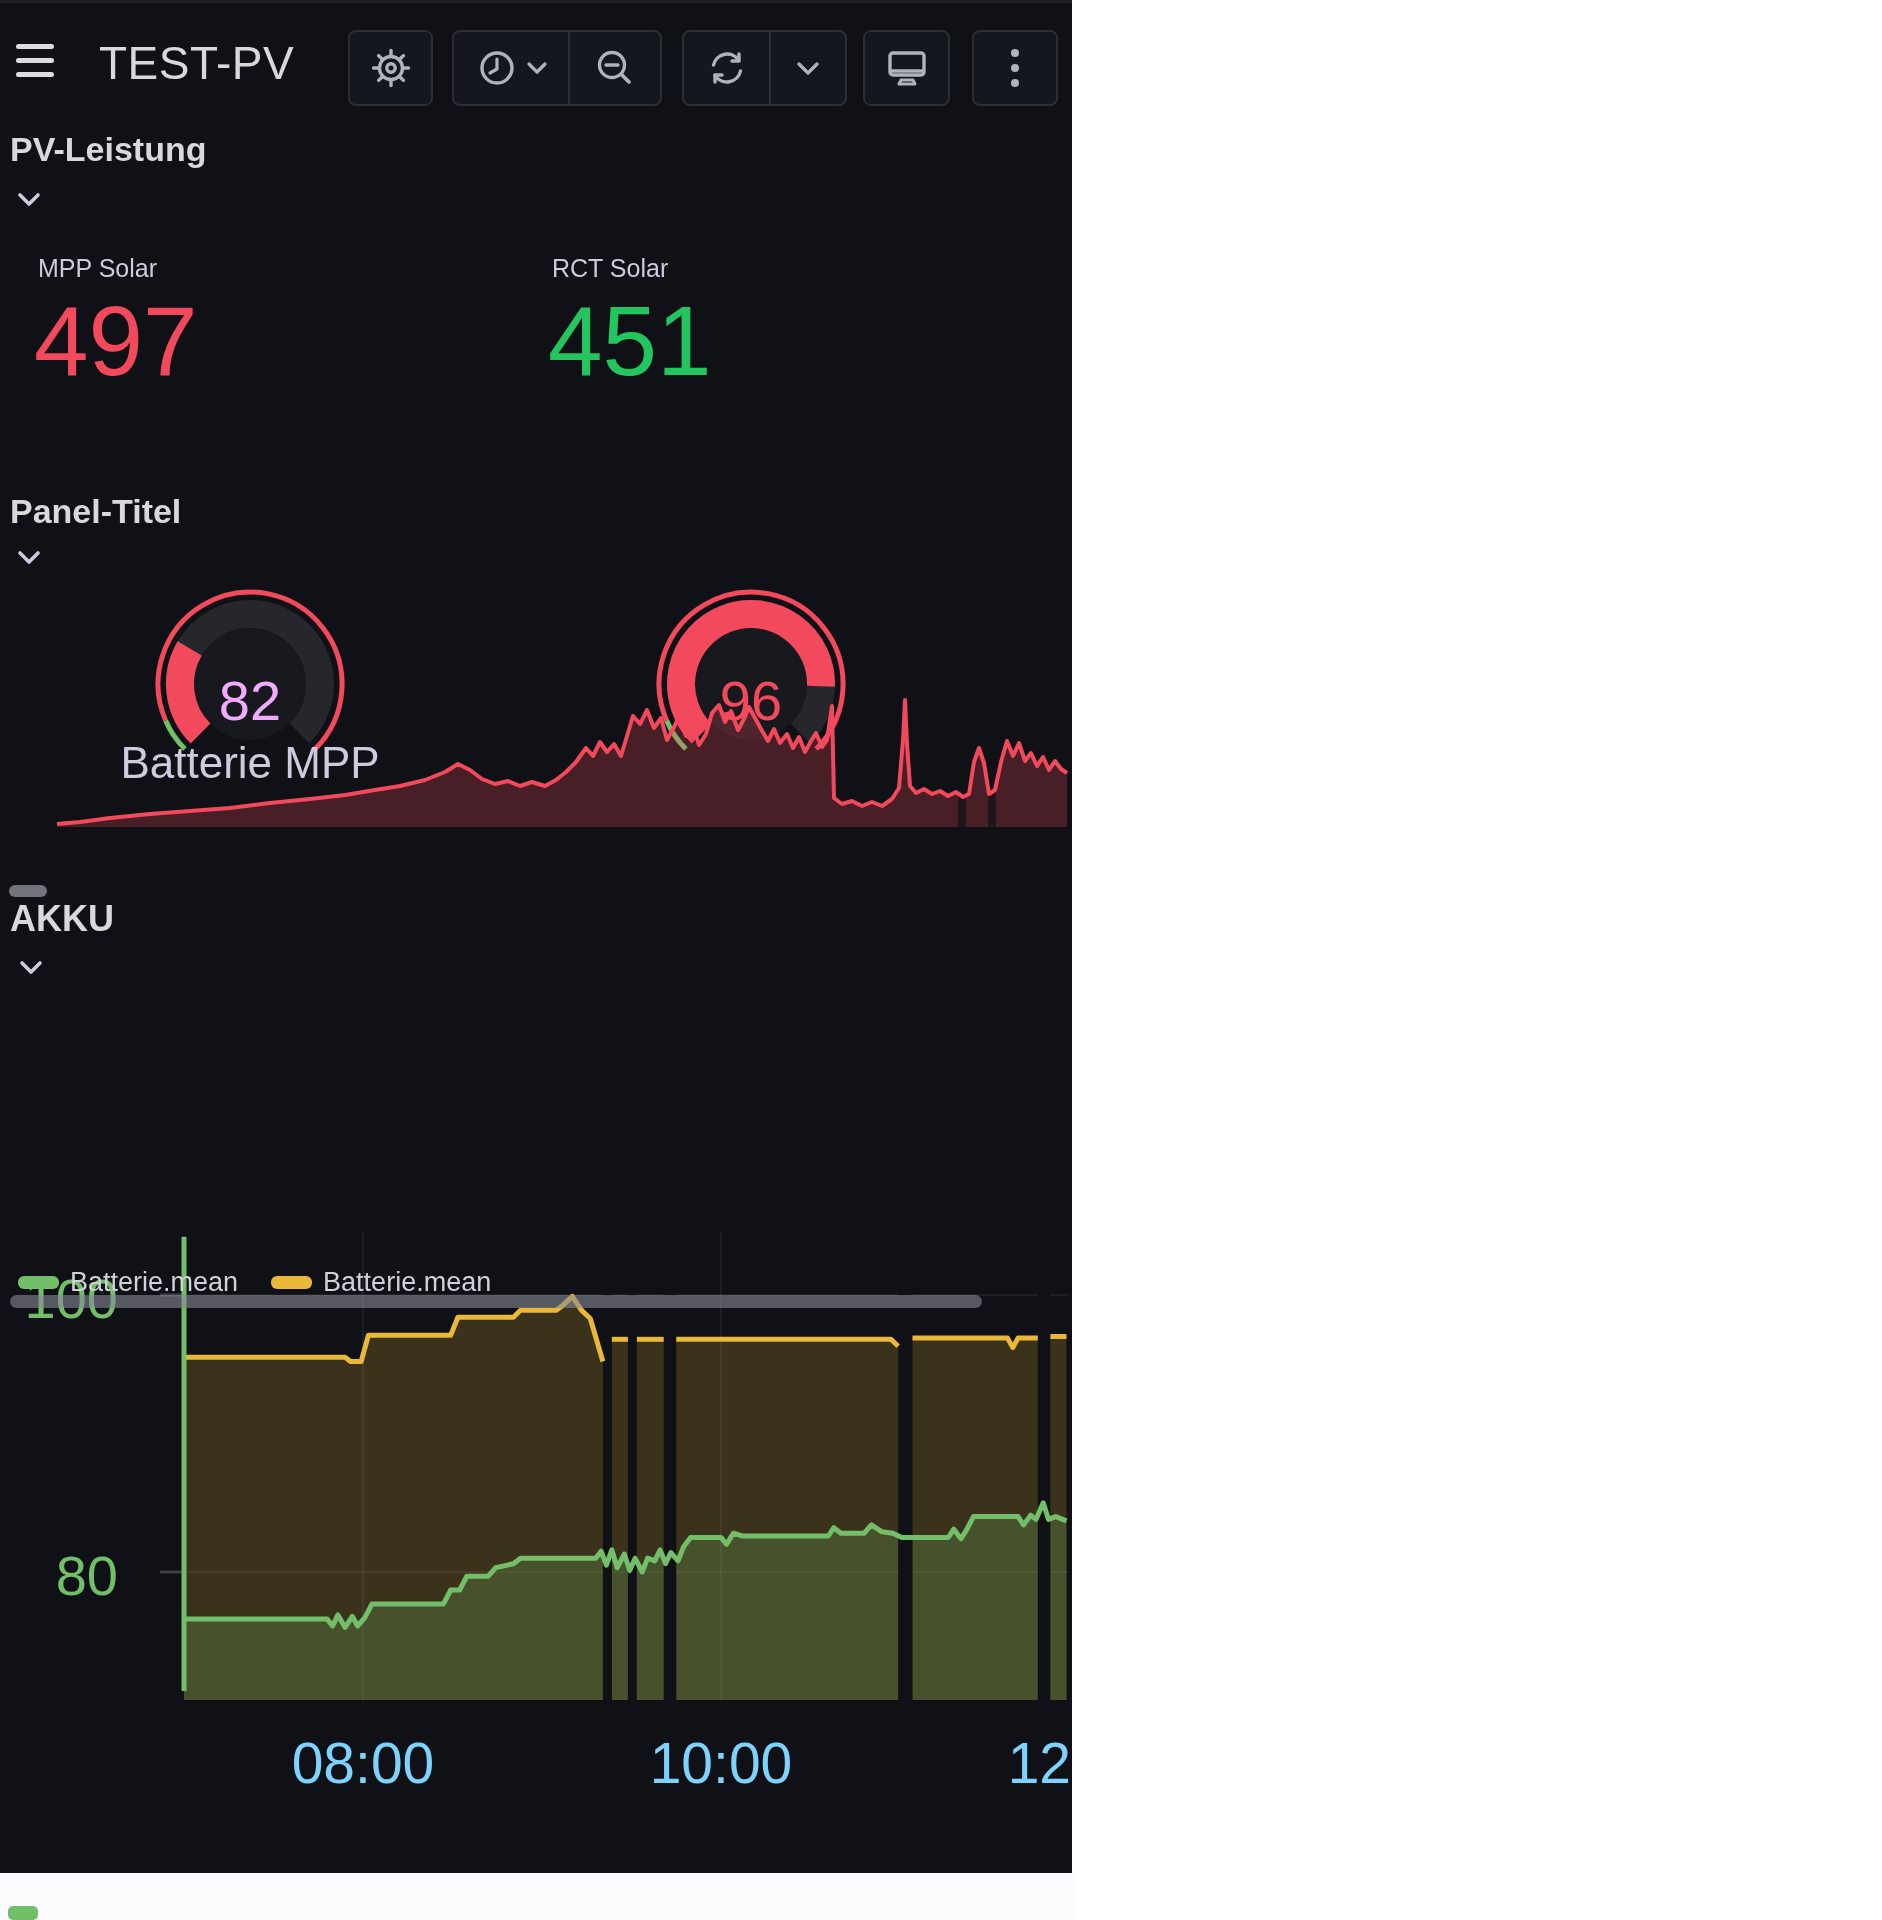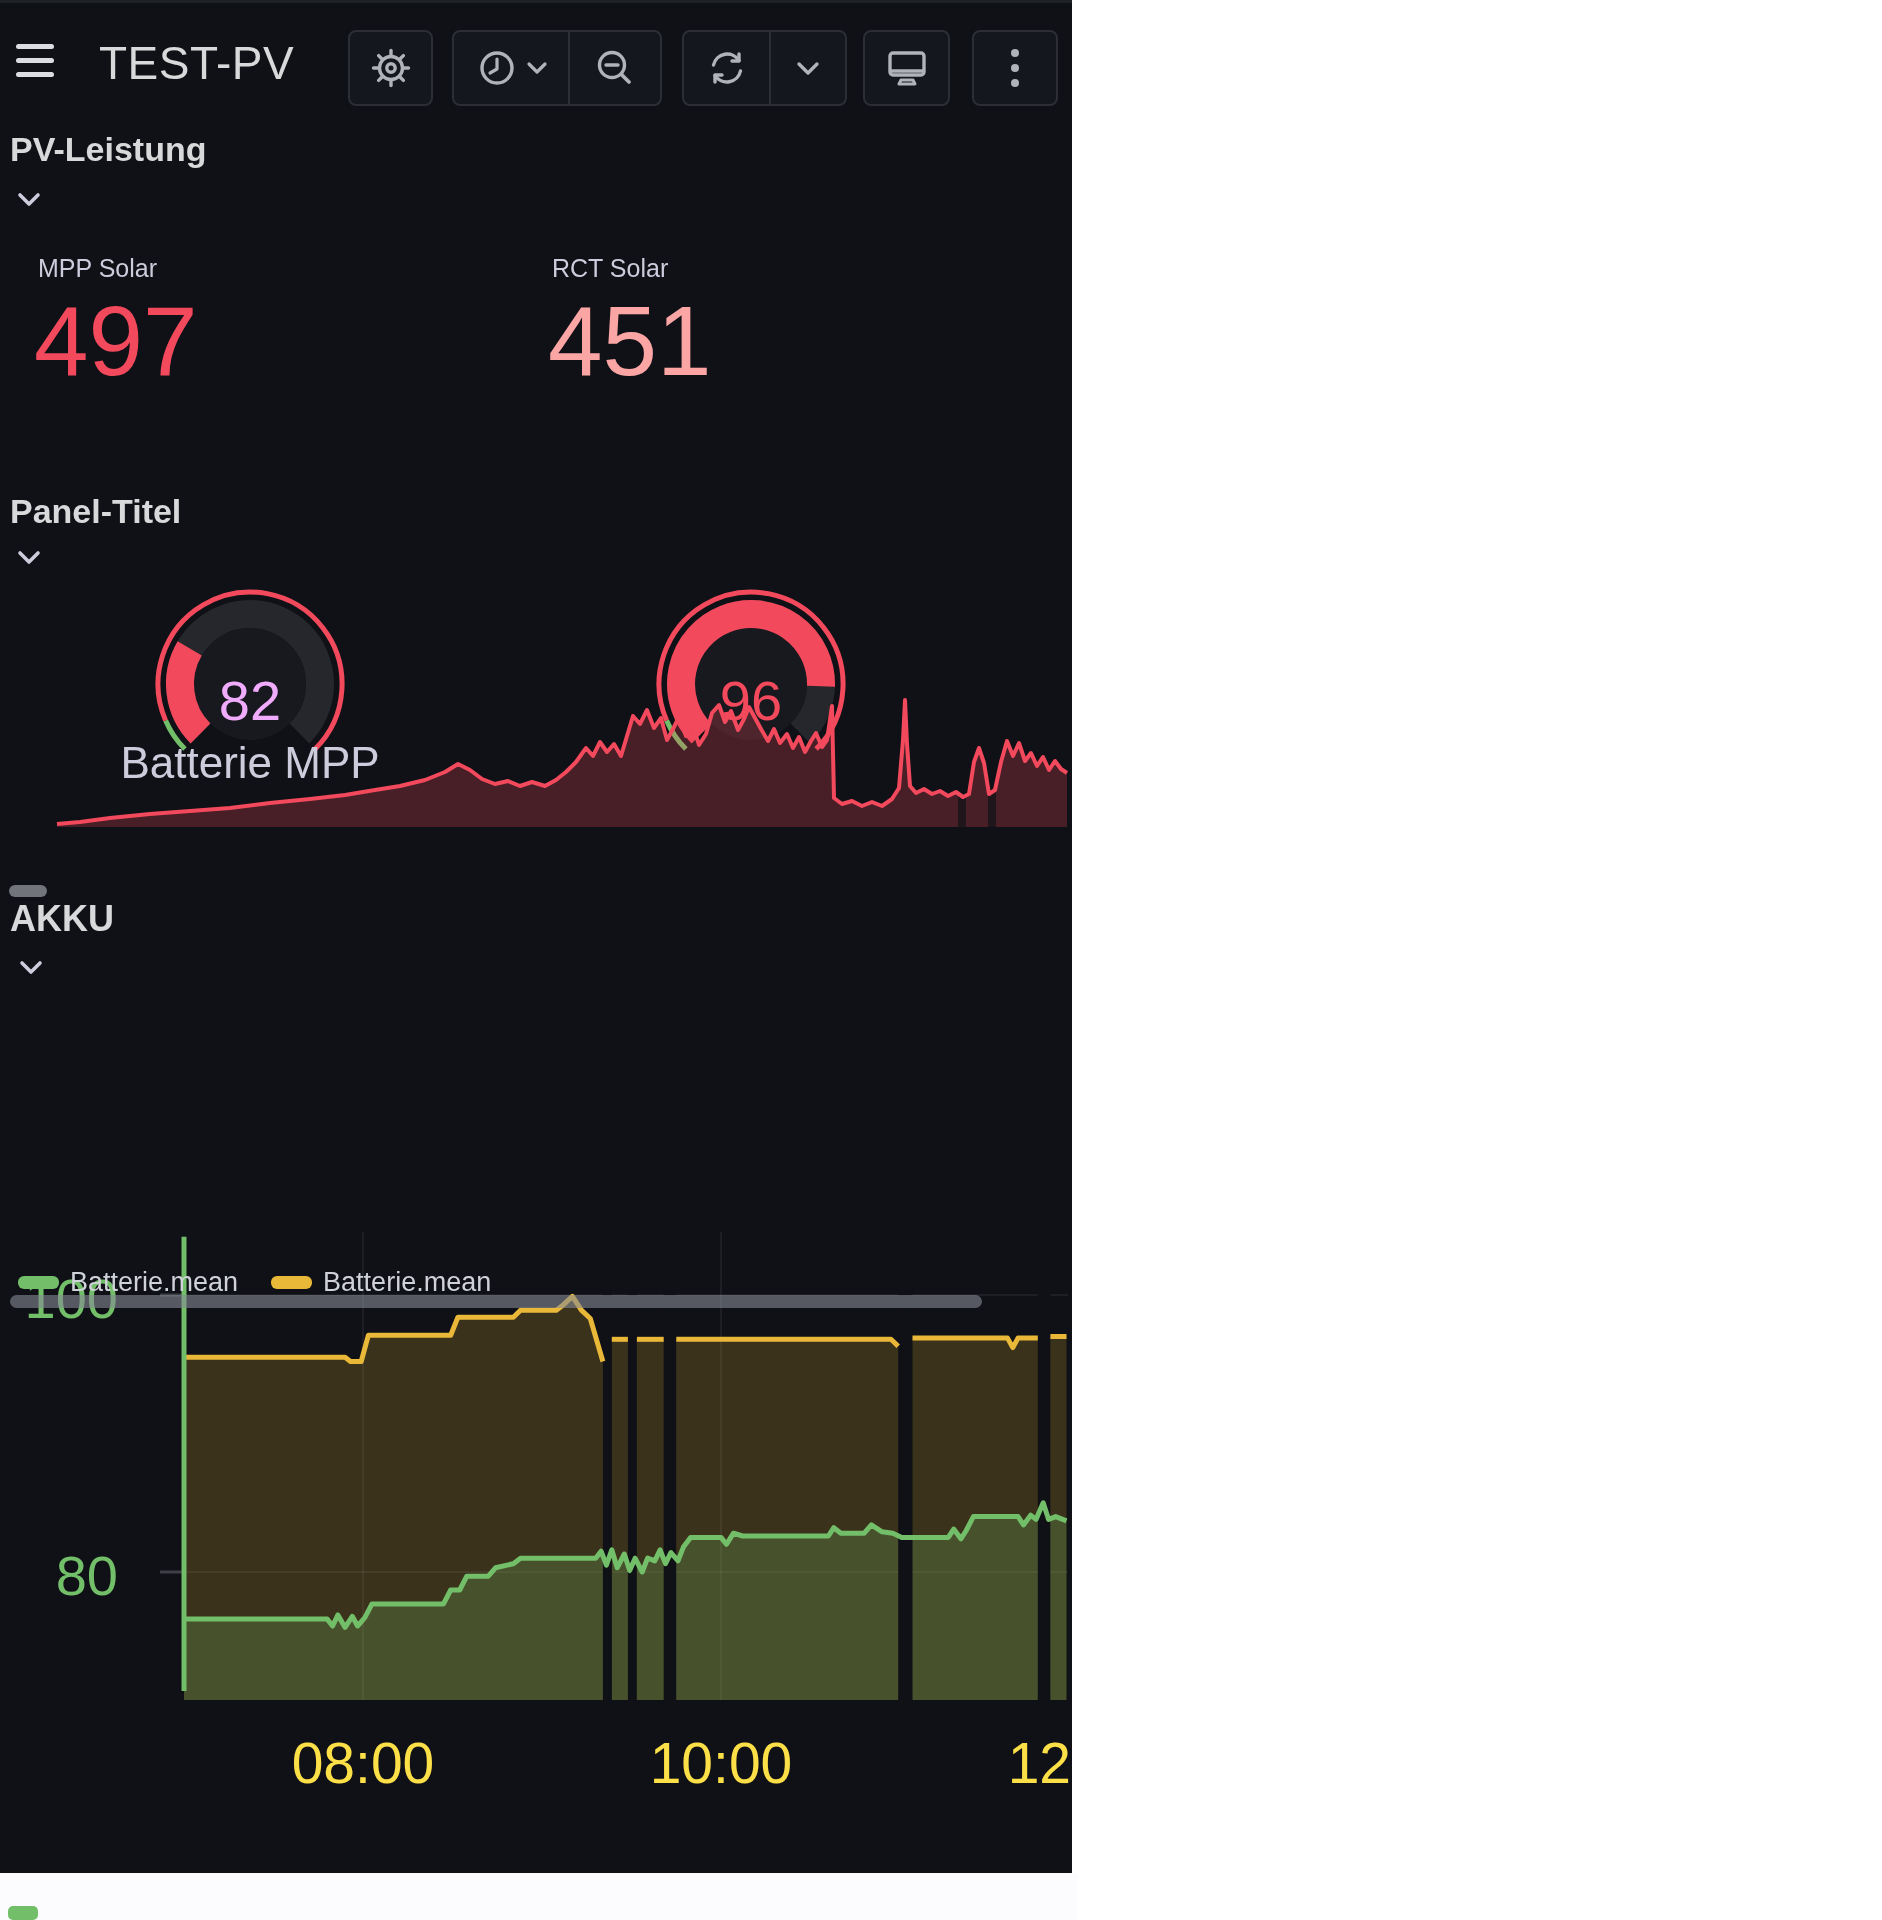--- a/index.html
+++ b/index.html
@@ -30,21 +30,21 @@
   .stat-value{font-size:98px;font-weight:500;line-height:1;white-space:nowrap;}
 
   
   .gauge-num{font-size:56px;font-weight:500;text-align:center;}
   .gauge-title{font-size:44px;color:#ccccdc;text-align:center;white-space:nowrap;z-index:3;}
 
   .pill{left:9px;top:885px;width:38px;height:12px;border-radius:6px;background:#71747b;}
 
   
   .ylab{width:110px;text-align:right;font-size:56px;color:#73BF69;z-index:2;}
-  .xlab{width:170px;text-align:center;font-size:57px;color:#fde047;white-space:nowrap;}
+  .xlab{width:170px;text-align:center;font-size:57px;color:#7dd3fc;white-space:nowrap;}
   .legend{left:0;top:1264px;height:36px;display:flex;align-items:center;z-index:4;}
   .legend-dash{width:41px;height:13px;border-radius:6px;margin-right:11px;}
   .legend-text{font-size:27px;color:#d0d2d9;margin-right:33px;white-space:nowrap;cursor:pointer;}
   .scrollbar{left:10px;top:1295px;width:972px;height:13px;border-radius:7px;
              background:rgba(133,138,148,0.6);z-index:5;cursor:pointer;}
 
   .bottom-strip{left:0;top:1873px;width:1078px;height:47px;background:#fcfcfe;}
   .green-sliver{left:8px;top:1906px;width:30px;height:14px;border-radius:5px;background:#73BF69;}
 </style>
 </head>
@@ -134,21 +134,21 @@
     </div>
 
     <div class="abs section-title" style="left:10px;top:130px;">PV-Leistung</div>
     <svg class="abs chev" style="left:16px;top:190px;" width="26" height="18" viewBox="0 0 26 18">
       <polyline points="4,5 13,14 22,5" fill="none" stroke="#ccccdc" stroke-width="3.6" stroke-linecap="round" stroke-linejoin="round"></polyline>
     </svg>
 
     <div class="abs stat-label" style="left:38px;top:254px;">MPP Solar</div>
     <div class="abs stat-value" style="left:34px;top:292px;color:#F2495C;">497</div>
     <div class="abs stat-label" style="left:552px;top:254px;">RCT Solar</div>
-    <div class="abs stat-value" style="left:548px;top:292px;color:#fca5a5;">451</div>
+    <div class="abs stat-value" style="left:548px;top:292px;color:#22c55e;">451</div>
 
     <div class="abs section-title" style="left:10px;top:492px;">Panel-Titel</div>
     <svg class="abs chev" style="left:16px;top:548px;" width="26" height="18" viewBox="0 0 26 18">
       <polyline points="4,5 13,14 22,5" fill="none" stroke="#ccccdc" stroke-width="3.6" stroke-linecap="round" stroke-linejoin="round"></polyline>
     </svg>
 
     <svg id="gauge-0" class="abs" style="left:120px;top:584px;z-index:1;" width="260" height="212" viewBox="0 0 260 212">
         <circle cx="130" cy="100" r="56" fill="#17191e"></circle>
         <path d="M 80.5 149.5 A 70 70 0 1 1 179.5 149.5" stroke="#25272c" stroke-width="28" fill="none"></path>
         <path d="M 80.5 149.5 A 70 70 0 0 1 69.7 64.4" stroke="#F2495C" stroke-width="28" fill="none"></path>

